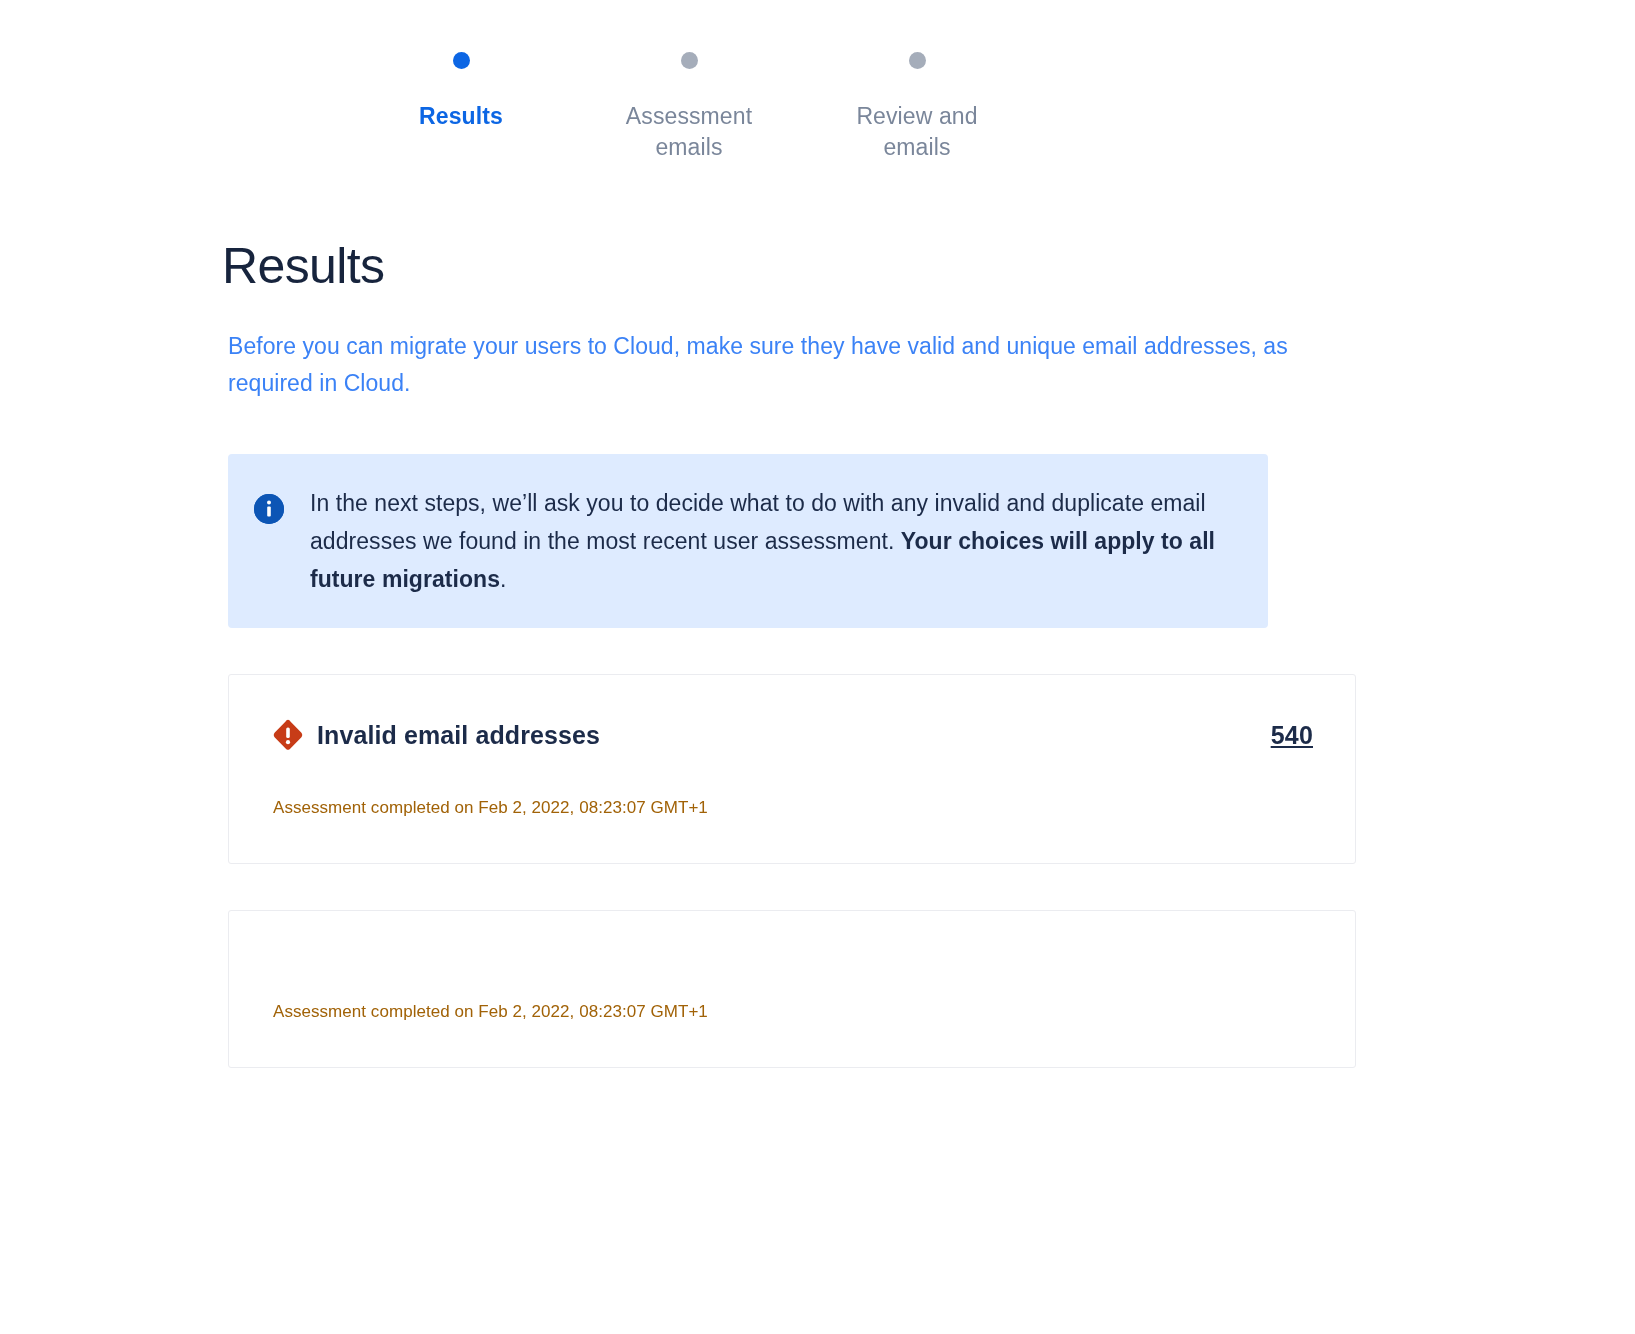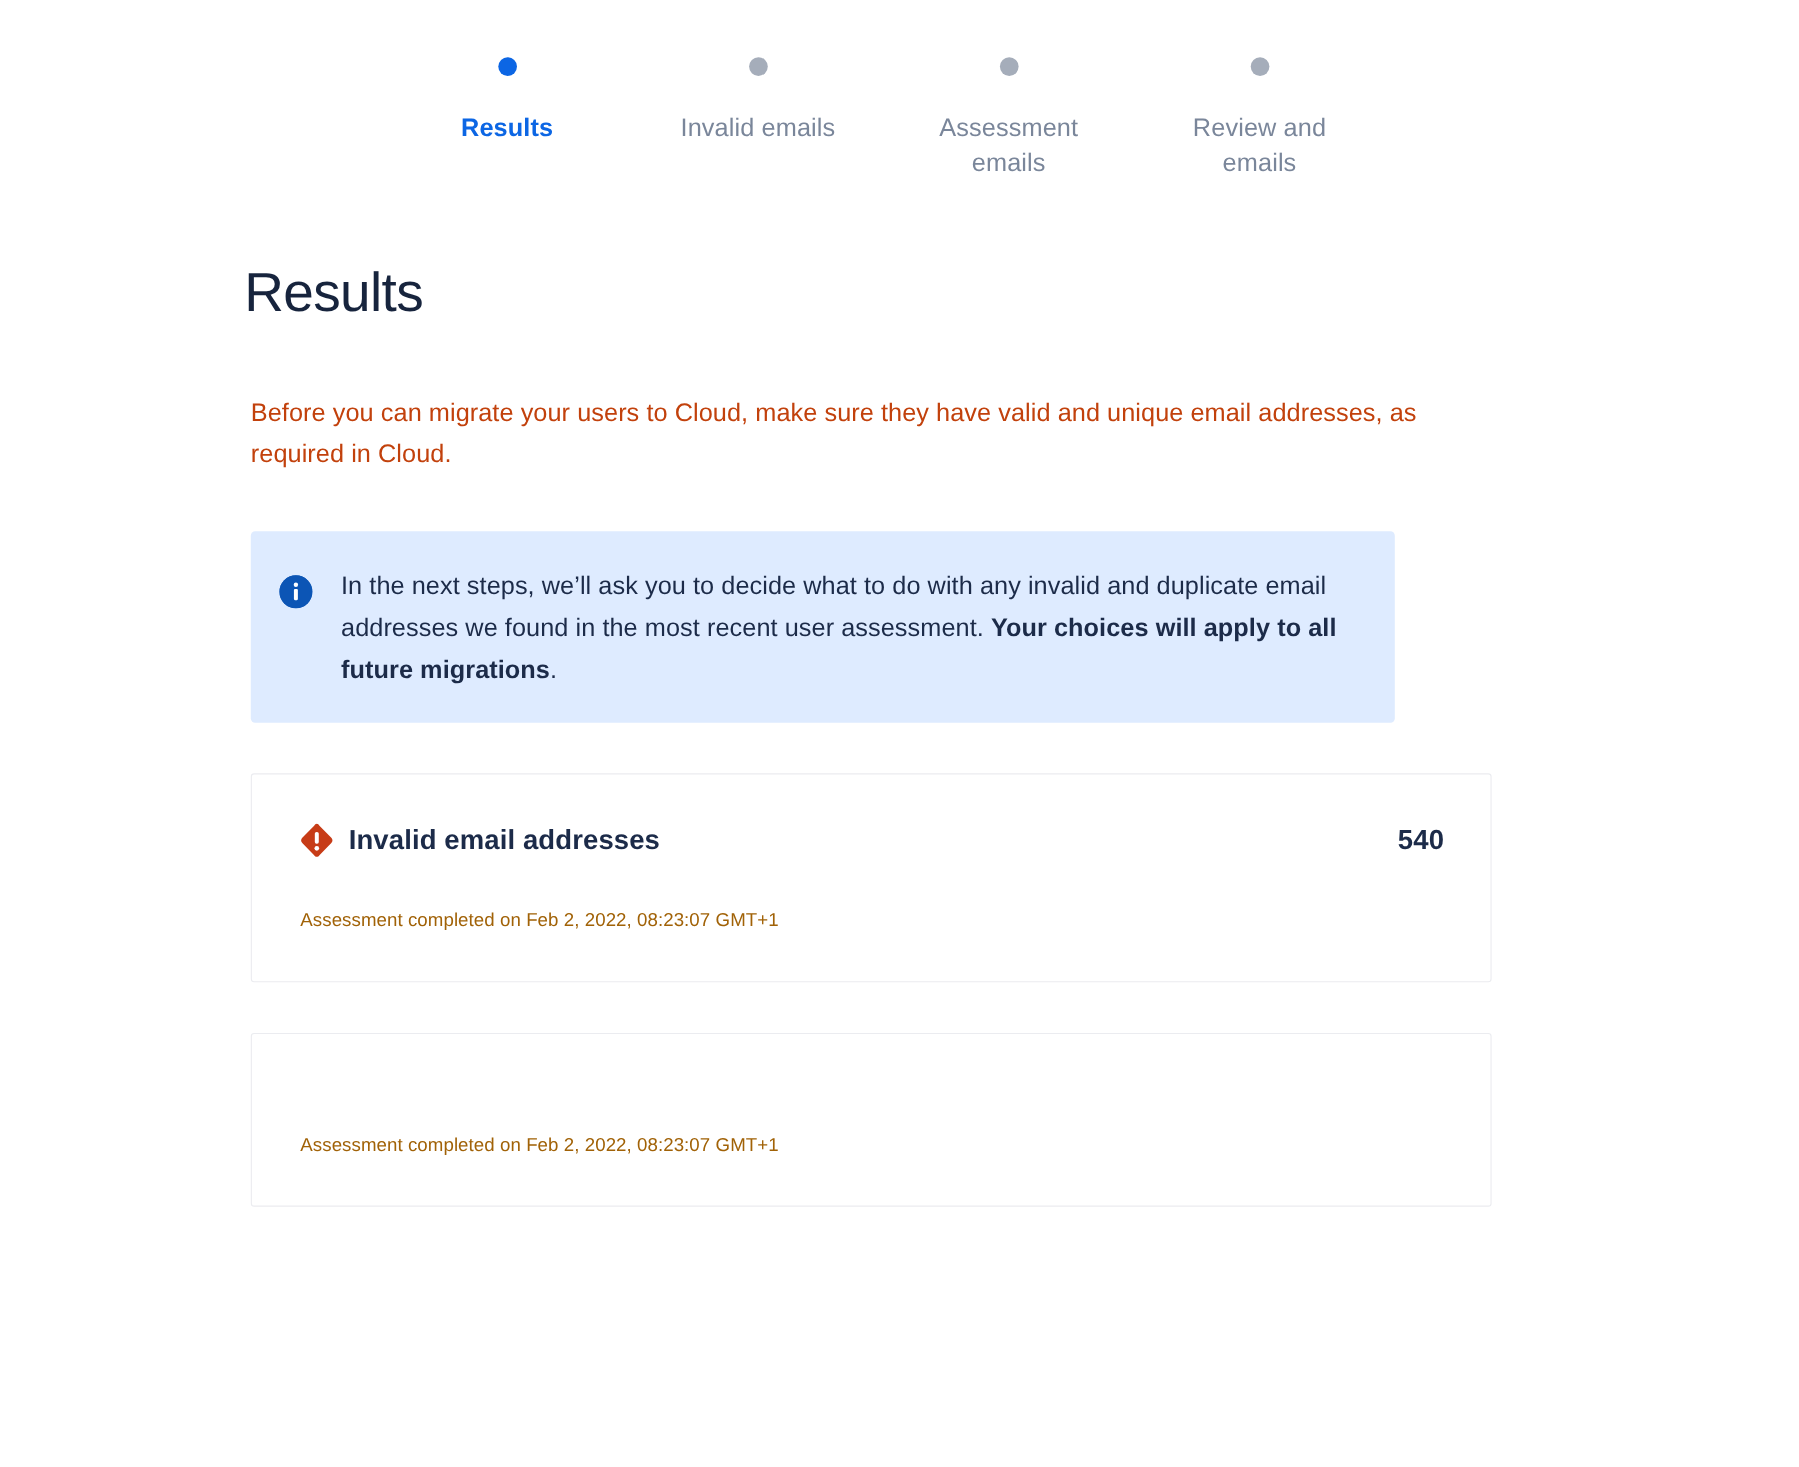--- a/index.html
+++ b/index.html
@@ -66,24 +66,24 @@
     font-size: 50px;
     line-height: 60px;
     font-weight: 500;
     color: #17243d;
     letter-spacing: -0.6px;
     margin-left: -6px;
     margin-bottom: 0;
   }
 
   .intro {
-    margin-top: 61px;
+    margin-top: 32px;
     font-size: 23px;
     line-height: 37px;
-    color: #c2410c;
+    color: #3b82f6;
     width: 1105px;
     letter-spacing: 0.05px;
   }
 
   
   .banner {
     margin-top: 52px;
     width: 1040px;
     background: #deebff;
     border-radius: 4px;
@@ -144,20 +144,21 @@
     font-weight: 700;
     color: #1c2b49;
     letter-spacing: 0.1px;
   }
   .card-count {
     font-size: 25px;
     line-height: 32px;
     font-weight: 700;
     color: #1c2b49;
     letter-spacing: 0.2px;
+    text-decoration: underline;
   }
   .card-sub {
     margin-top: 42px;
     font-size: 17px;
     line-height: 30px;
     color: #a16207;
     letter-spacing: 0.05px;
   }
 </style>
 </head>
@@ -165,24 +166,20 @@
 
 <div class="page">
 
   <div class="stepper">
 
     <div class="step active">
       <div class="step-dot"></div>
       <div class="step-label">Results</div>
     </div>
 
-    <div class="step">
-      <div class="step-dot"></div>
-      <div class="step-label">Invalid emails</div>
-    </div>
 
     <div class="step">
       <div class="step-dot"></div>
       <div class="step-label">Assessment emails</div>
     </div>
 
     <div class="step">
       <div class="step-dot"></div>
       <div class="step-label">Review and emails</div>
     </div>

